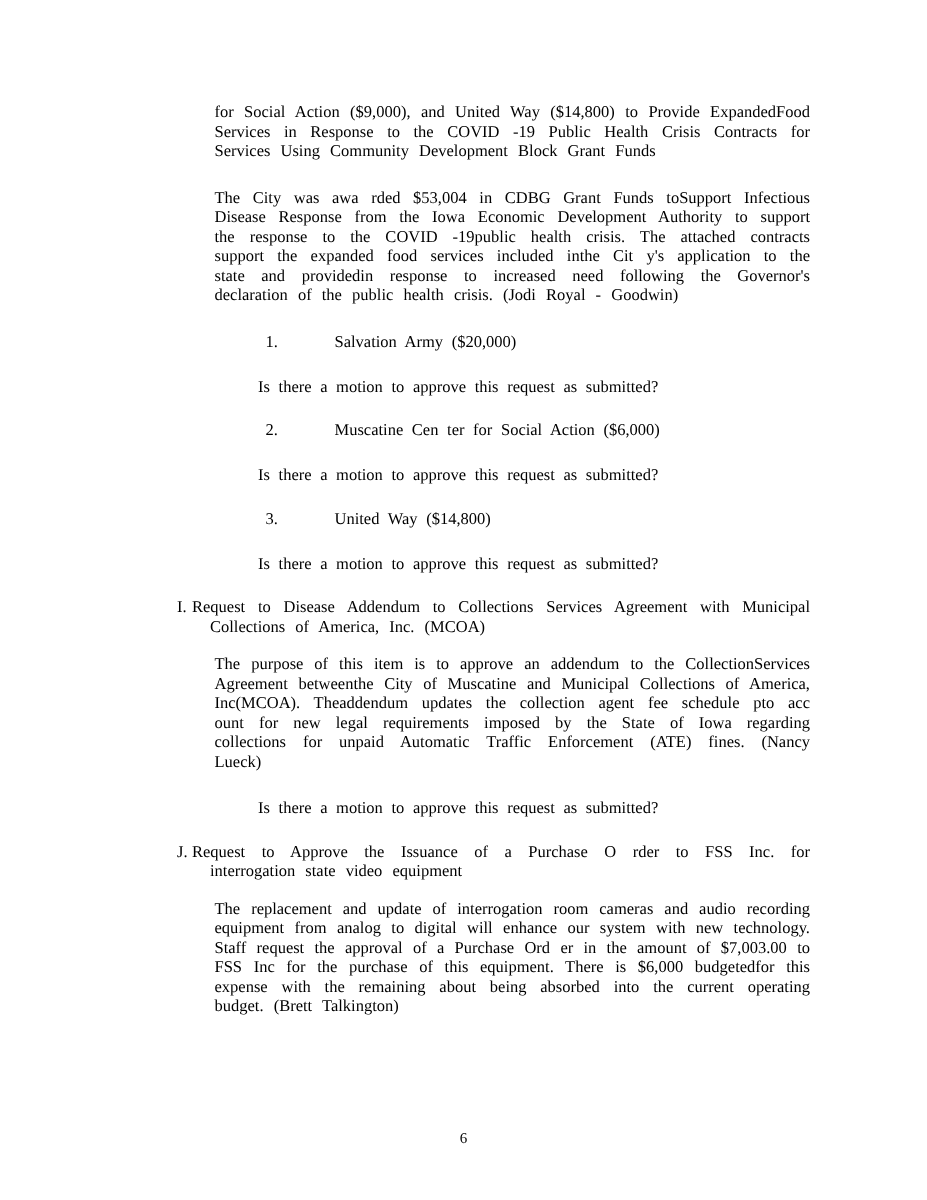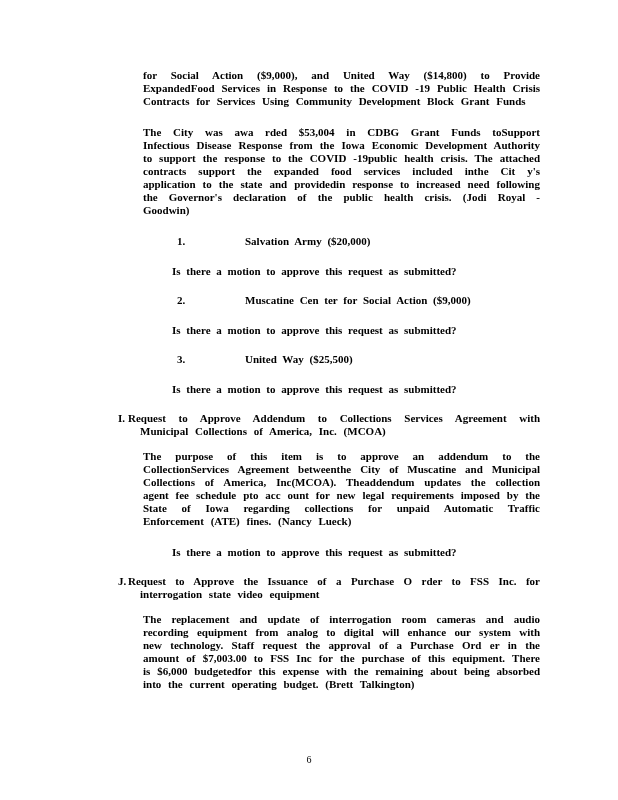--- a/index.html
+++ b/index.html
@@ -13,21 +13,20 @@
     height: 800px;
     background: #ffffff;
     color: #000000;
     font-family: "Liberation Serif", "DejaVu Serif", serif;
     font-size: 11px;
     line-height: 13px;
     overflow: hidden;
   }
   .content {
     padding-top: 69px;
-    font-weight: bold;
   }
   .para {
     margin: 0 0 18px 143px;
     width: 397px;
     text-align: justify;
     word-spacing: 4px;
   }
   .letter-item {
     margin: 0 0 12px 140px;
     width: 400px;
@@ -44,21 +43,20 @@
     display: flex;
     margin: 0 0 16px 177px;
     word-spacing: 3px;
   }
   .num-row .num {
     flex: none;
     width: 46px;
   }
   .num-row .lbl {
     flex: 1;
-    margin-left: 22px;
   }
   .prompt {
     margin: 17px 0 16px 172px;
     width: 390px;
     word-spacing: 3px;
   }
   .footer {
     position: absolute;
     bottom: 34px;
     left: 0;
@@ -79,31 +77,31 @@
     <p class="para">The City was awa rded $53,004 in CDBG Grant Funds toSupport Infectious Disease Response from the Iowa Economic Development Authority to support the response to the COVID -19public health crisis. The attached contracts support the expanded food services included inthe Cit y's application to the state and providedin response to increased need following the Governor's declaration of the public health crisis. (Jodi Royal - Goodwin)</p>
 
     <div class="num-row">
       <span class="num">1.</span>
       <span class="lbl">Salvation Army ($20,000)</span>
     </div>
     <p class="prompt">Is there a motion to approve this request as submitted?</p>
 
     <div class="num-row">
       <span class="num">2.</span>
-      <span class="lbl">Muscatine Cen ter for Social Action ($9,000)</span>
+      <span class="lbl">Muscatine Cen ter for Social Action ($6,000)</span>
     </div>
     <p class="prompt">Is there a motion to approve this request as submitted?</p>
 
     <div class="num-row">
       <span class="num">3.</span>
-      <span class="lbl">United Way ($25,500)</span>
+      <span class="lbl">United Way ($14,800)</span>
     </div>
     <p class="prompt">Is there a motion to approve this request as submitted?</p>
 
-    <p class="letter-item"><span class="marker">I.</span><span>Request to Approve Addendum to Collections Services Agreement with Municipal Collections of America, Inc. (MCOA)</span></p>
+    <p class="letter-item"><span class="marker">I.</span><span>Request to Disease Addendum to Collections Services Agreement with Municipal Collections of America, Inc. (MCOA)</span></p>
 
     <p class="para">The purpose of this item is to approve an addendum to the CollectionServices Agreement betweenthe City of Muscatine and Municipal Collections of America, Inc(MCOA). Theaddendum updates the collection agent fee schedule pto acc ount for new legal requirements imposed by the State of Iowa regarding collections for unpaid Automatic Traffic Enforcement (ATE) fines. (Nancy Lueck)</p>
 
     <p class="prompt">Is there a motion to approve this request as submitted?</p>
 
     <p class="letter-item"><span class="marker">J.</span><span>Request to Approve the Issuance of a Purchase O rder to FSS Inc. for interrogation state video equipment</span></p>
 
     <p class="para">The replacement and update of interrogation room cameras and audio recording equipment from analog to digital will enhance our system with new technology. Staff request the approval of a Purchase Ord er in the amount of $7,003.00 to FSS Inc for the purchase of this equipment. There is $6,000 budgetedfor this expense with the remaining about being absorbed into the current operating budget. (Brett Talkington)</p>
 
   </div>

